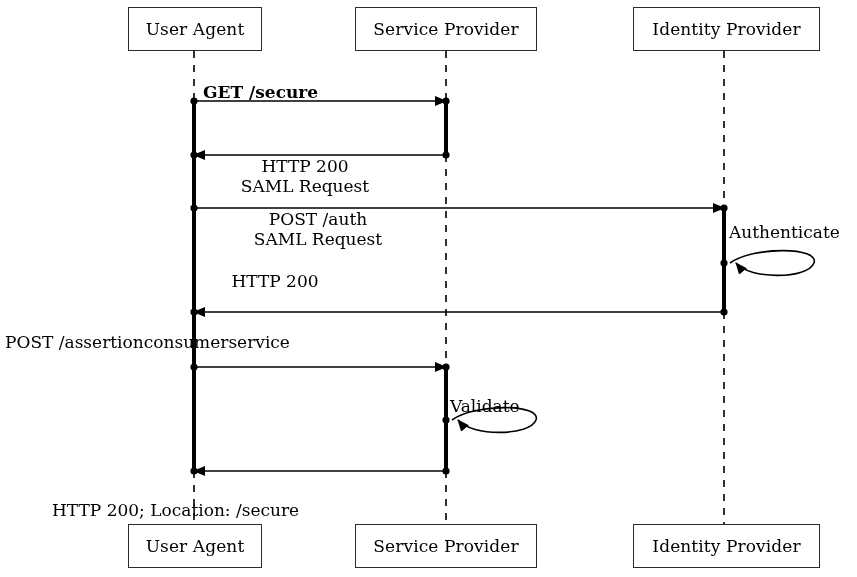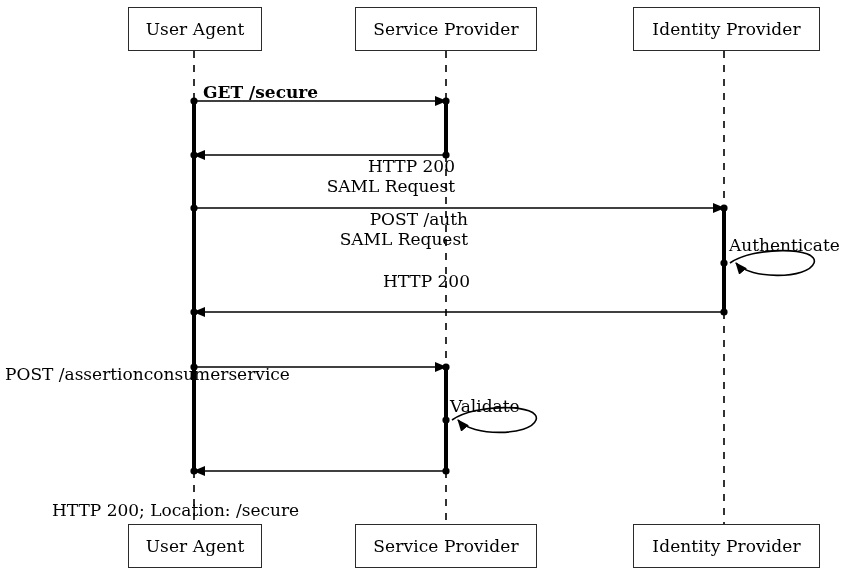--- a/index.html
+++ b/index.html
@@ -44,21 +44,21 @@
   .msg-label {
     position: absolute;
     font-family: "DejaVu Serif", "Liberation Serif", serif;
     font-size: 17px;
     line-height: 20px;
     color: #000000;
     white-space: nowrap;
     background: transparent;
   }
   .msg-label.right {
-    text-align: right;
+    text-align: center;
   }
   .msg-label.left {
     text-align: left;
   }
 </style>
 </head>
 <body>
 
 <div id="canvas">
 
@@ -144,27 +144,27 @@
         <div>HTTP 200</div>
         <div>SAML Request</div>
       </div>
       <div class="msg-label right" style="left: 168px; top: 209px; width: 300px;">
         <div>POST /auth</div>
         <div>SAML Request</div>
       </div>
       <div class="msg-label right" style="left: 80px; top: 271px; width: 390px;">
         <div>HTTP 200</div>
       </div>
-      <div class="msg-label left" style="left: 5px; top: 364px; width: 340px;">
+      <div class="msg-label left" style="left: 5px; top: 332px; width: 340px;">
         <div>POST /assertionconsumerservice</div>
       </div>
       <div class="msg-label left" style="left: 52px; top: 472px; width: 300px; margin-top: 28px;">
         <div>HTTP 200; Location: /secure</div>
       </div>
-      <div class="msg-label left" style="left: 729px; top: 235px;">
+      <div class="msg-label left" style="left: 729px; top: 222px;">
         <div>Authenticate</div>
       </div>
       <div class="msg-label left" style="left: 450px; top: 396px;">
         <div>Validate</div>
       </div>
     </div>
 
 </div>
 
 </body></html>

